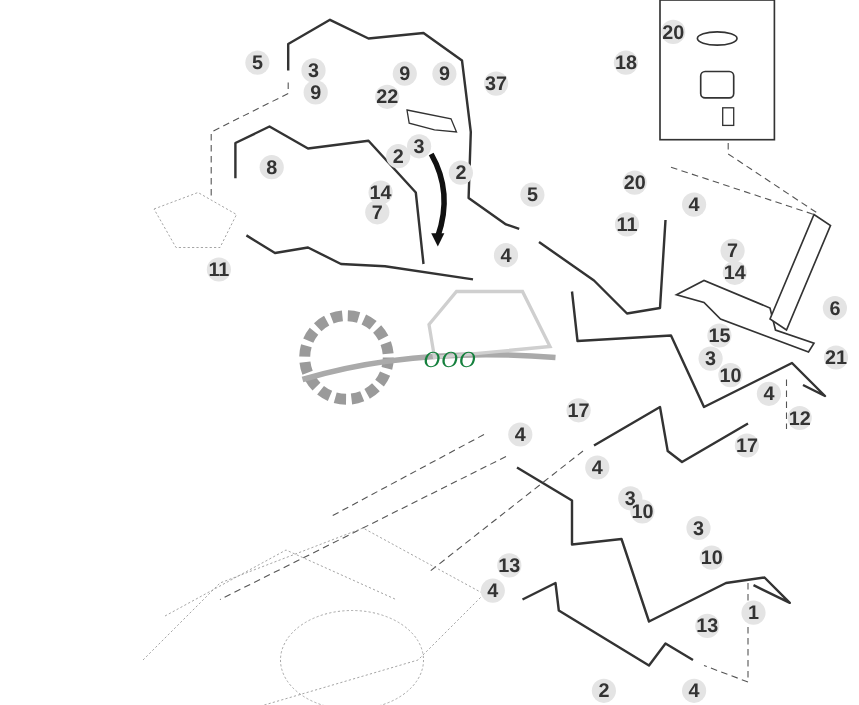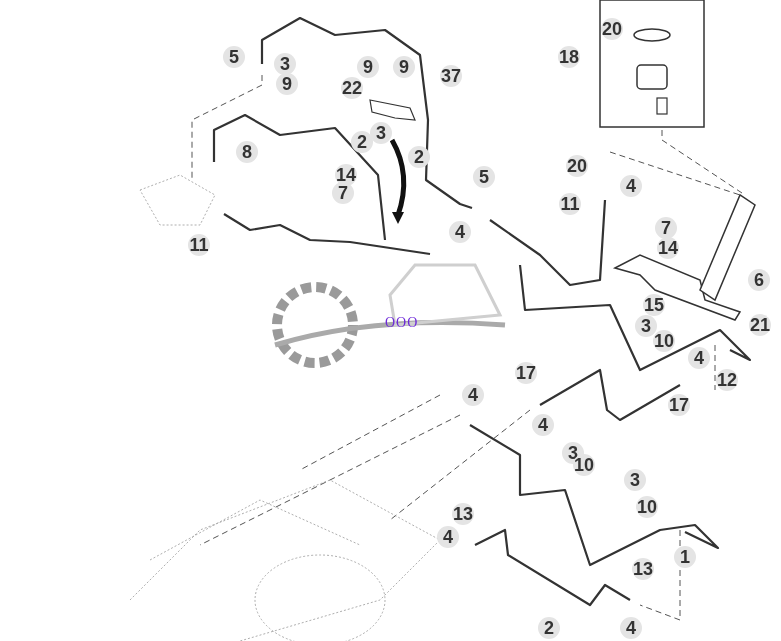--- a/index.html
+++ b/index.html
@@ -4,22 +4,22 @@
 <style>
   html, body { margin:0; padding:0; background:#ffffff; }
   body { width:781px; height:641px; position:relative; overflow:hidden;
          font-family:"Liberation Sans", sans-serif; }
   #stage { position:absolute; left:0; top:0; width:781px; height:641px; }
   svg { position:absolute; left:0; top:0; }
   .callout { position:absolute; width:22px; height:22px; border-radius:50%;
              background:#e4e4e4; color:#333; font-weight:bold; font-size:18px;
              line-height:22px; text-align:center; transform:translate(-50%,-50%); }
   .watermark { position:absolute; left:255px; top:255px; width:270px; height:125px; pointer-events:none; }
-  .wm-ooo { position:absolute; left:130px; top:60px; font-size:14px; color:#6d28d9;
-            font-family:"Liberation Serif", serif; letter-spacing:1px; }
+  .wm-ooo { position:absolute; left:130px; top:60px; font-size:21px; color:#15803d;
+            font-family:"Liberation Serif", serif; letter-spacing:1px;font-style:italic; }
   .wm-name { position:absolute; left:50px; top:82px; font-size:30px; color:#8e8e8e;
              font-family:"Liberation Serif", serif; letter-spacing:0px; }
 </style>
 </head>
 <body>
 
 <div id="stage">
   <svg width="781" height="641" viewBox="0 0 781 641">
     <g fill="none" stroke="#333" stroke-width="2.2" stroke-linejoin="round">
 

